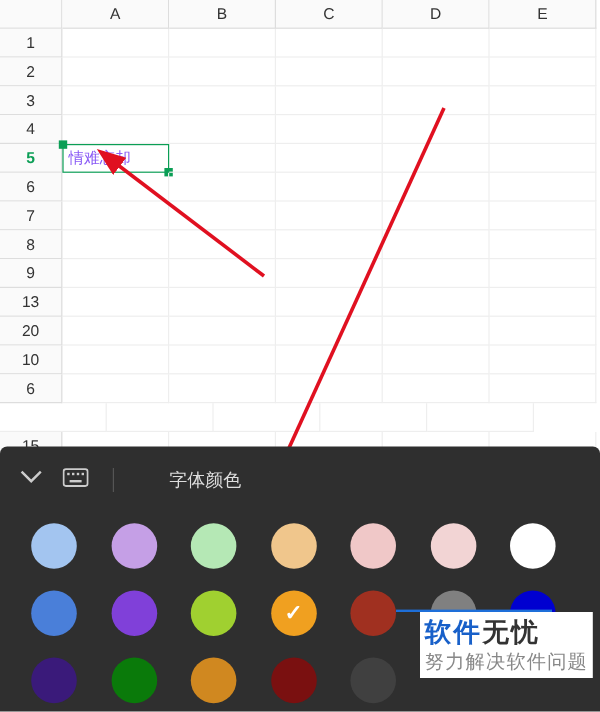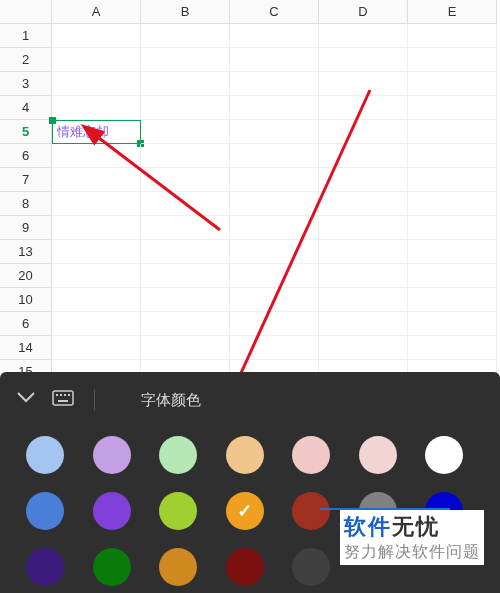--- a/index.html
+++ b/index.html
@@ -25,21 +25,21 @@
     .panel-header svg { fill: #ccc; }
     .divider { width: 1px; height: 20px; background: #555; margin-left: 4px; }
     .panel-title { color: #ddd; font-size: 15px; margin-left: 30px; }
     
     .color-grid { display: grid; grid-template-columns: repeat(7, 1fr); gap: 18px; margin-top: 18px; padding: 0 10px; }
     .swatch { width: 38px; height: 38px; border-radius: 50%; position: relative; cursor: pointer; }
     .swatch.selected::after { content: '✓'; position: absolute; top: 50%; left: 50%; transform: translate(-50%, -50%); color: #fff; font-size: 18px; font-weight: bold; }
     
     .arrow { position: absolute; pointer-events: none; }
     
-    .watermark { position: absolute; bottom: 28px; right: 16px; background: #fff; padding: 2px 4px; }
+    .watermark { position: absolute; bottom: 28px; right: 6px; background: #fff; padding: 2px 4px; }
     .watermark-main { font-size: 22px; font-weight: bold; letter-spacing: 2px; }
     .watermark-main .b1 { color: #1860c9; }
     .watermark-main .b2 { color: #333; }
     .watermark-sub { font-size: 16px; color: #888; text-align: right; letter-spacing: 1px; }
     .watermark-line { position: absolute; top: -2px; left: -20px; width: 130px; height: 2px; background: #1e6fd9; }
   </style>
 </head>
 <body>
 
 <div class="spreadsheet">
@@ -146,21 +146,20 @@
       </div>
       <div class="row">
         <div class="row-header">6</div>
         <div class="cell"></div>
         <div class="cell"></div>
         <div class="cell"></div>
         <div class="cell"></div>
         <div class="cell"></div>
       </div>
       <div class="row">
-        <div class="row-header">14</div>
         <div class="cell"></div>
         <div class="cell"></div>
         <div class="cell"></div>
         <div class="cell"></div>
         <div class="cell"></div>
       </div>
       <div class="row">
         <div class="row-header">15</div>
         <div class="cell"></div>
         <div class="cell"></div>

